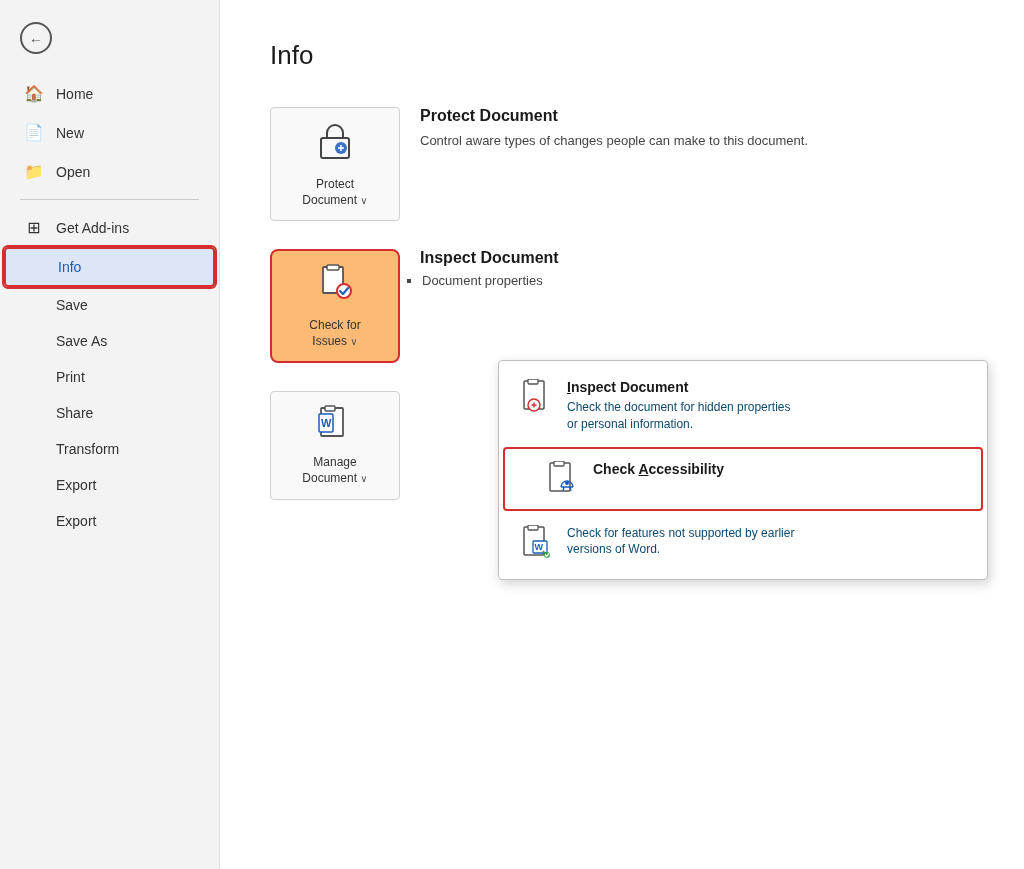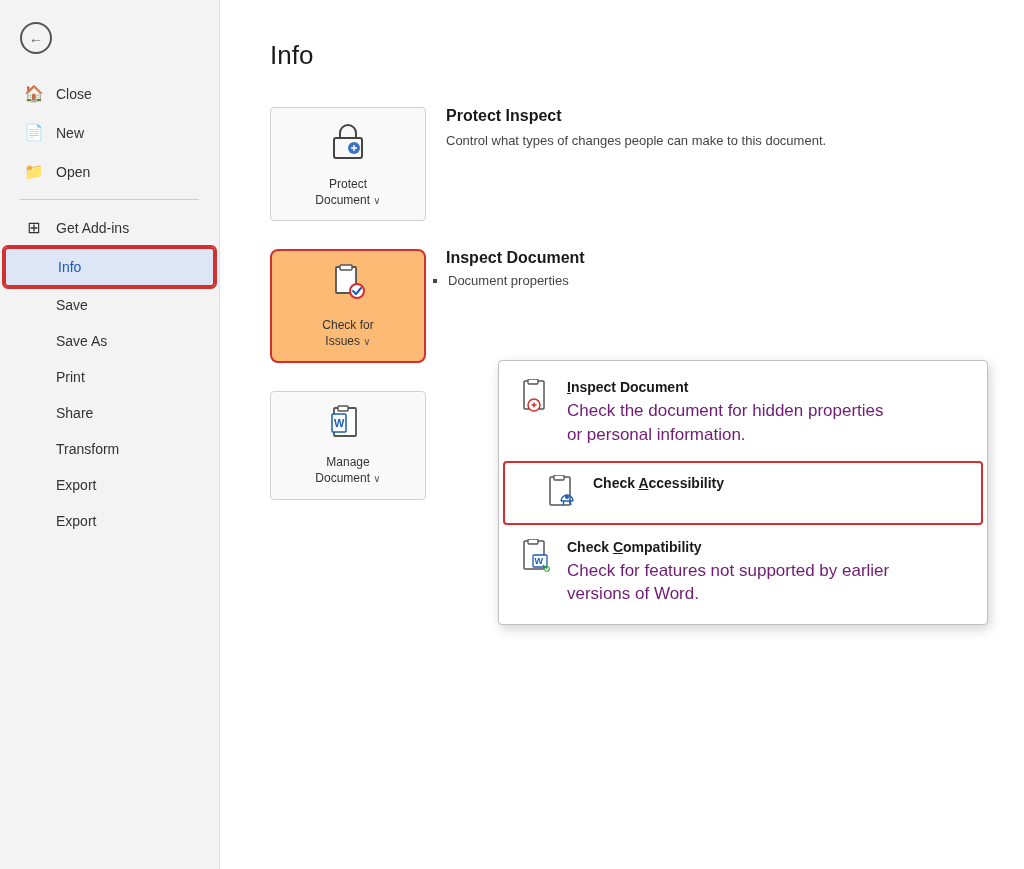--- a/index.html
+++ b/index.html
@@ -98,21 +98,21 @@
       gap: 28px;
     }
 
     .info-row {
       display: flex;
       align-items: flex-start;
       gap: 20px;
     }
 
     .action-button {
-      width: 156px;
+      width: 130px;
       min-height: 100px;
       background: #f9f9f9;
       border: 1px solid #d0d0d0;
       border-radius: 4px;
       display: flex;
       flex-direction: column;
       align-items: center;
       justify-content: center;
       cursor: pointer;
       padding: 12px 8px;
@@ -218,41 +218,41 @@
       font-weight: 600;
       color: #1a1a1a;
       margin-bottom: 4px;
     }
 
     .dropdown-item .d-text h4 span.underline {
       text-decoration: underline;
     }
 
     .dropdown-item .d-text p {
-      font-size: 17px;
-      color: #701a75;
+      font-size: 12px;
+      color: #0c4a6e;
       line-height: 1.4;
     }
 
     
     .sidebar-item.active {
       outline: 2.5px solid #d32f2f;
     }
   </style>
 </head>
 <body>
 
 <div class="sidebar">
   <div class="sidebar-back">
     <div class="back-circle">←</div>
   </div>
 
   <div class="sidebar-item">
     <span class="item-icon">🏠</span>
-    <span>Close</span>
+    <span>Home</span>
   </div>
 
   <div class="sidebar-item">
     <span class="item-icon">📄</span>
     <span>New</span>
   </div>
 
   <div class="sidebar-item">
     <span class="item-icon">📁</span>
     <span>Open</span>
@@ -318,22 +318,22 @@
             <rect x="4" y="18" width="28" height="20" rx="2" stroke="#444" stroke-width="2" fill="none"></rect>
             <path d="M10 18V13C10 8.58 13.58 5 18 5C22.42 5 26 8.58 26 13V18" stroke="#444" stroke-width="2" fill="none"></path>
             <circle cx="24" cy="28" r="6" fill="#1a5cb8" opacity="0.85"></circle>
             <line x1="24" y1="25" x2="24" y2="31" stroke="white" stroke-width="1.5"></line>
             <line x1="21" y1="28" x2="27" y2="28" stroke="white" stroke-width="1.5"></line>
           </svg>
         </div>
         <span class="btn-label">Protect<br>Document <span class="btn-arrow">∨</span></span>
       </div>
       <div class="info-text">
-        <h3>Protect Inspect</h3>
-        <p>Control what types of changes people can make to this document.</p>
+        <h3>Protect Document</h3>
+        <p>Control aware types of changes people can make to this document.</p>
       </div>
     </div>
 
     <div class="info-row">
       <div class="action-button highlighted">
         <div class="btn-icon">
           <svg width="40" height="40" viewBox="0 0 40 40" fill="none" xmlns="http://www.w3.org/2000/svg">
             <rect x="8" y="4" width="20" height="26" rx="1" stroke="#555" stroke-width="1.8" fill="white"></rect>
             <rect x="12" y="2" width="12" height="5" rx="1" stroke="#555" stroke-width="1.5" fill="white"></rect>
             <circle cx="29" cy="28" r="7" fill="white" stroke="#d32f2f" stroke-width="2"></circle>
@@ -407,19 +407,18 @@
           <rect x="3" y="2" width="20" height="28" rx="1" stroke="#555" stroke-width="1.5" fill="white"></rect>
           <rect x="7" y="0" width="10" height="5" rx="1" stroke="#555" stroke-width="1.3" fill="white"></rect>
           <rect x="12" y="16" width="14" height="12" rx="1" fill="white" stroke="#1a5cb8" stroke-width="1.3"></rect>
           <text x="13.5" y="25" font-size="9" fill="#1a5cb8" font-weight="bold">W</text>
           <path d="M22 26 L25 29" stroke="#2a9d3a" stroke-width="1.5"></path>
           <circle cx="26" cy="30" r="3" fill="#2a9d3a" opacity="0.8"></circle>
           <path d="M24.5 30 L25.8 31.3 L27.5 29" stroke="white" stroke-width="1.2" stroke-linecap="round" stroke-linejoin="round"></path>
         </svg>
       </div>
       <div class="d-text">
-        <h4>Check <span class="underline">C</span>ompatibility</h4>
         <p>Check for features not supported by earlier<br>versions of Word.</p>
       </div>
     </div>
 
   </div>
 </div>
 
 </body></html>

